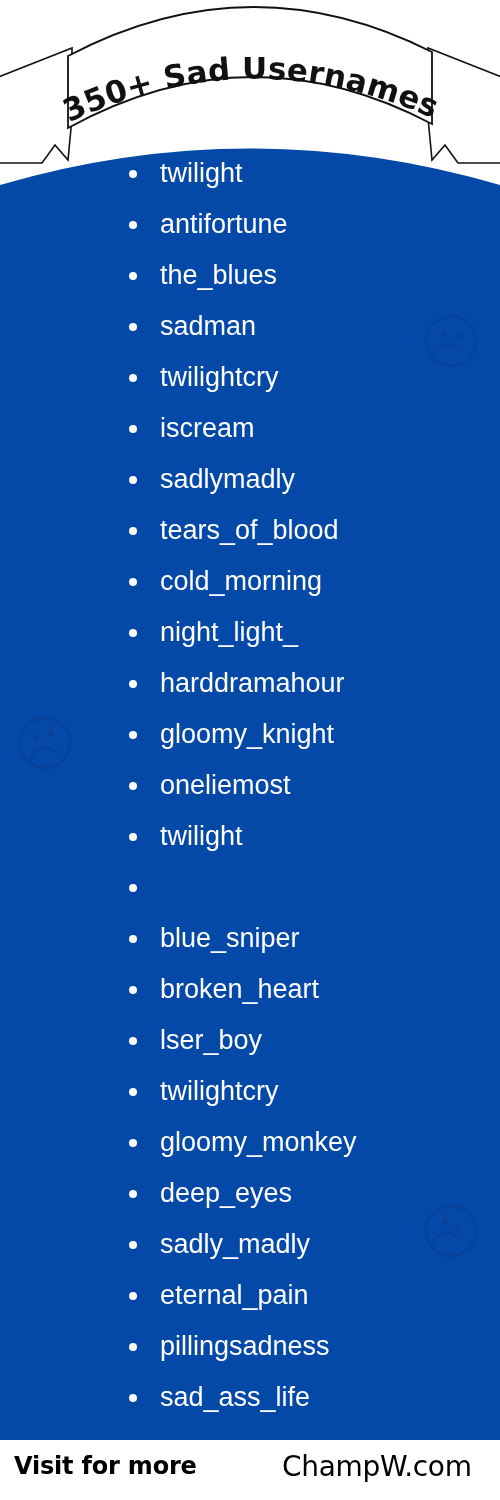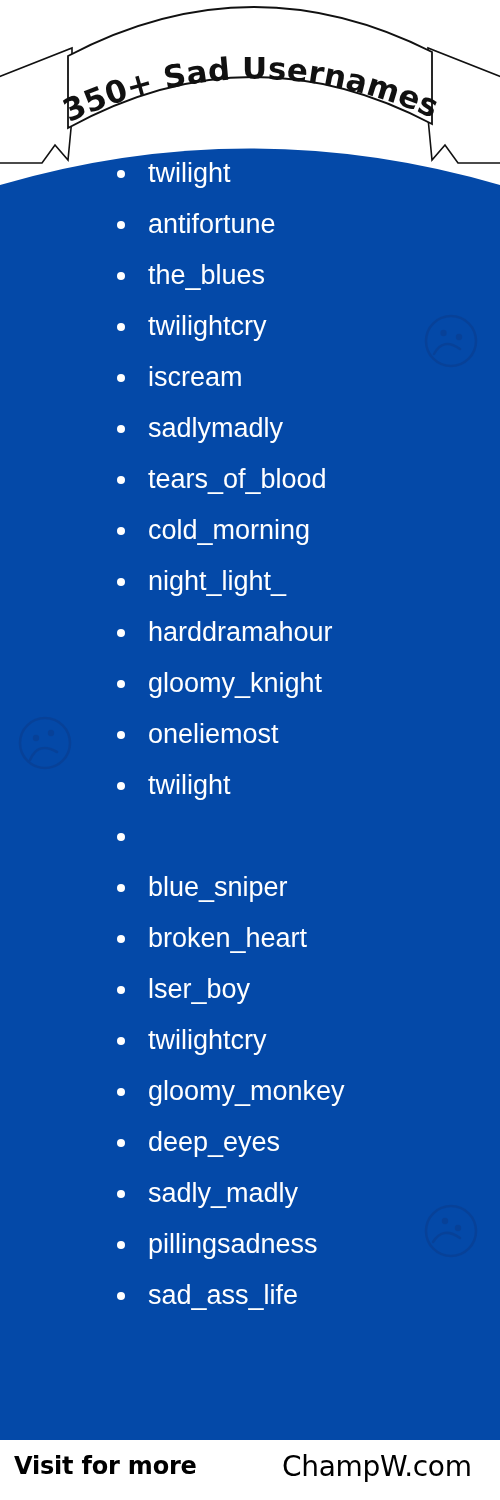--- a/index.html
+++ b/index.html
@@ -46,21 +46,21 @@
   .sadface {
     position:absolute;
     z-index:2;
     opacity:0.62;
   }
   .sadface svg { display:block; }
 
   
   .list {
     position:absolute;
-    left:0; top:148px;
+    left:12px; top:148px;
     width:460px;
     z-index:4;
     list-style:none;
   }
   .list-item {
     position:relative;
     height:51px;
     line-height:51px;
     padding-left:148px;
     color:#ffffff;
@@ -161,38 +161,40 @@
       <text class="ribbon-title">
         <textPath href="#titleArc" startOffset="50%" text-anchor="middle">350+ Sad Usernames</textPath>
       </text>
     </svg>
   </div>
 
   <ul class="list">
     <li class="list-item"><span class="bullet"></span><span>twilight</span></li>
     <li class="list-item"><span class="bullet"></span><span>antifortune</span></li>
     <li class="list-item"><span class="bullet"></span><span>the_blues</span></li>
+    <li class="list-item"><span class="bullet"></span><span>sadman</span></li>
     <li class="list-item"><span class="bullet"></span><span>twilightcry</span></li>
     <li class="list-item"><span class="bullet"></span><span>iscream</span></li>
     <li class="list-item"><span class="bullet"></span><span>sadlymadly</span></li>
     <li class="list-item"><span class="bullet"></span><span>tears_of_blood</span></li>
     <li class="list-item"><span class="bullet"></span><span>cold_morning</span></li>
     <li class="list-item"><span class="bullet"></span><span>night_light_</span></li>
     <li class="list-item"><span class="bullet"></span><span>harddramahour</span></li>
     <li class="list-item"><span class="bullet"></span><span>gloomy_knight</span></li>
     <li class="list-item"><span class="bullet"></span><span>oneliemost</span></li>
     <li class="list-item"><span class="bullet"></span><span>twilight</span></li>
     <li class="list-item"><span class="bullet"></span></li>
     <li class="list-item"><span class="bullet"></span><span>blue_sniper</span></li>
     <li class="list-item"><span class="bullet"></span><span>broken_heart</span></li>
     <li class="list-item"><span class="bullet"></span><span>lser_boy</span></li>
     <li class="list-item"><span class="bullet"></span><span>twilightcry</span></li>
     <li class="list-item"><span class="bullet"></span><span>gloomy_monkey</span></li>
     <li class="list-item"><span class="bullet"></span><span>deep_eyes</span></li>
     <li class="list-item"><span class="bullet"></span><span>sadly_madly</span></li>
+    <li class="list-item"><span class="bullet"></span><span>eternal_pain</span></li>
     <li class="list-item"><span class="bullet"></span><span>pillingsadness</span></li>
     <li class="list-item"><span class="bullet"></span><span>sad_ass_life</span></li>
   </ul>
 
   <div class="footer">
     <span class="footer-visit">Visit for more</span>
     <span class="footer-site">ChampW.com</span>
   </div>
 
 </div>

